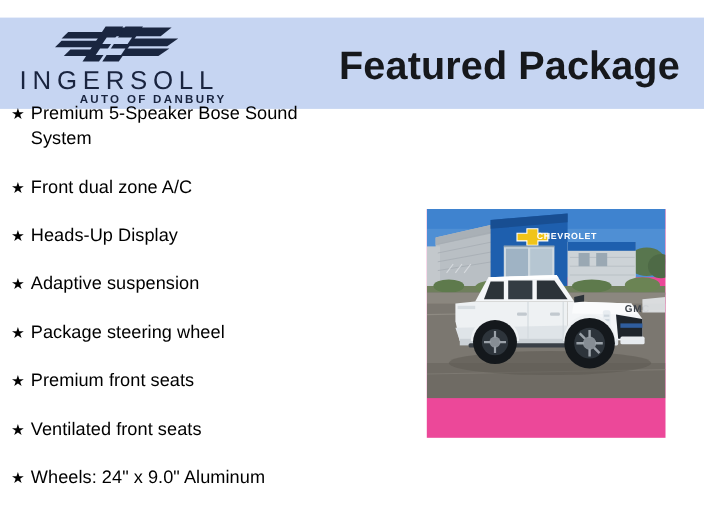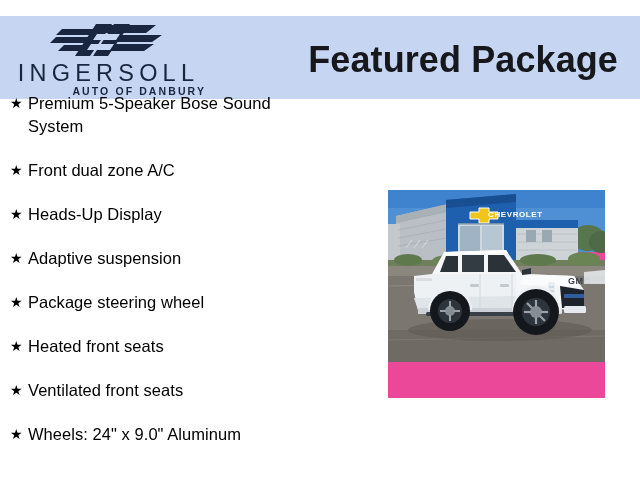--- a/index.html
+++ b/index.html
@@ -192,21 +192,21 @@
     <span class="feature-label">Adaptive suspension</span>
   </li>
 
   <li class="feature-item">
     <span class="feature-bullet">★</span>
     <span class="feature-label">Package steering wheel</span>
   </li>
 
   <li class="feature-item">
     <span class="feature-bullet">★</span>
-    <span class="feature-label">Heated front seats</span>
+    <span class="feature-label">Premium front seats</span>
   </li>
 
   <li class="feature-item">
     <span class="feature-bullet">★</span>
     <span class="feature-label">Ventilated front seats</span>
   </li>
 
   <li class="feature-item">
     <span class="feature-bullet">★</span>
     <span class="feature-label">Wheels: 24" x 9.0" Aluminum</span>

